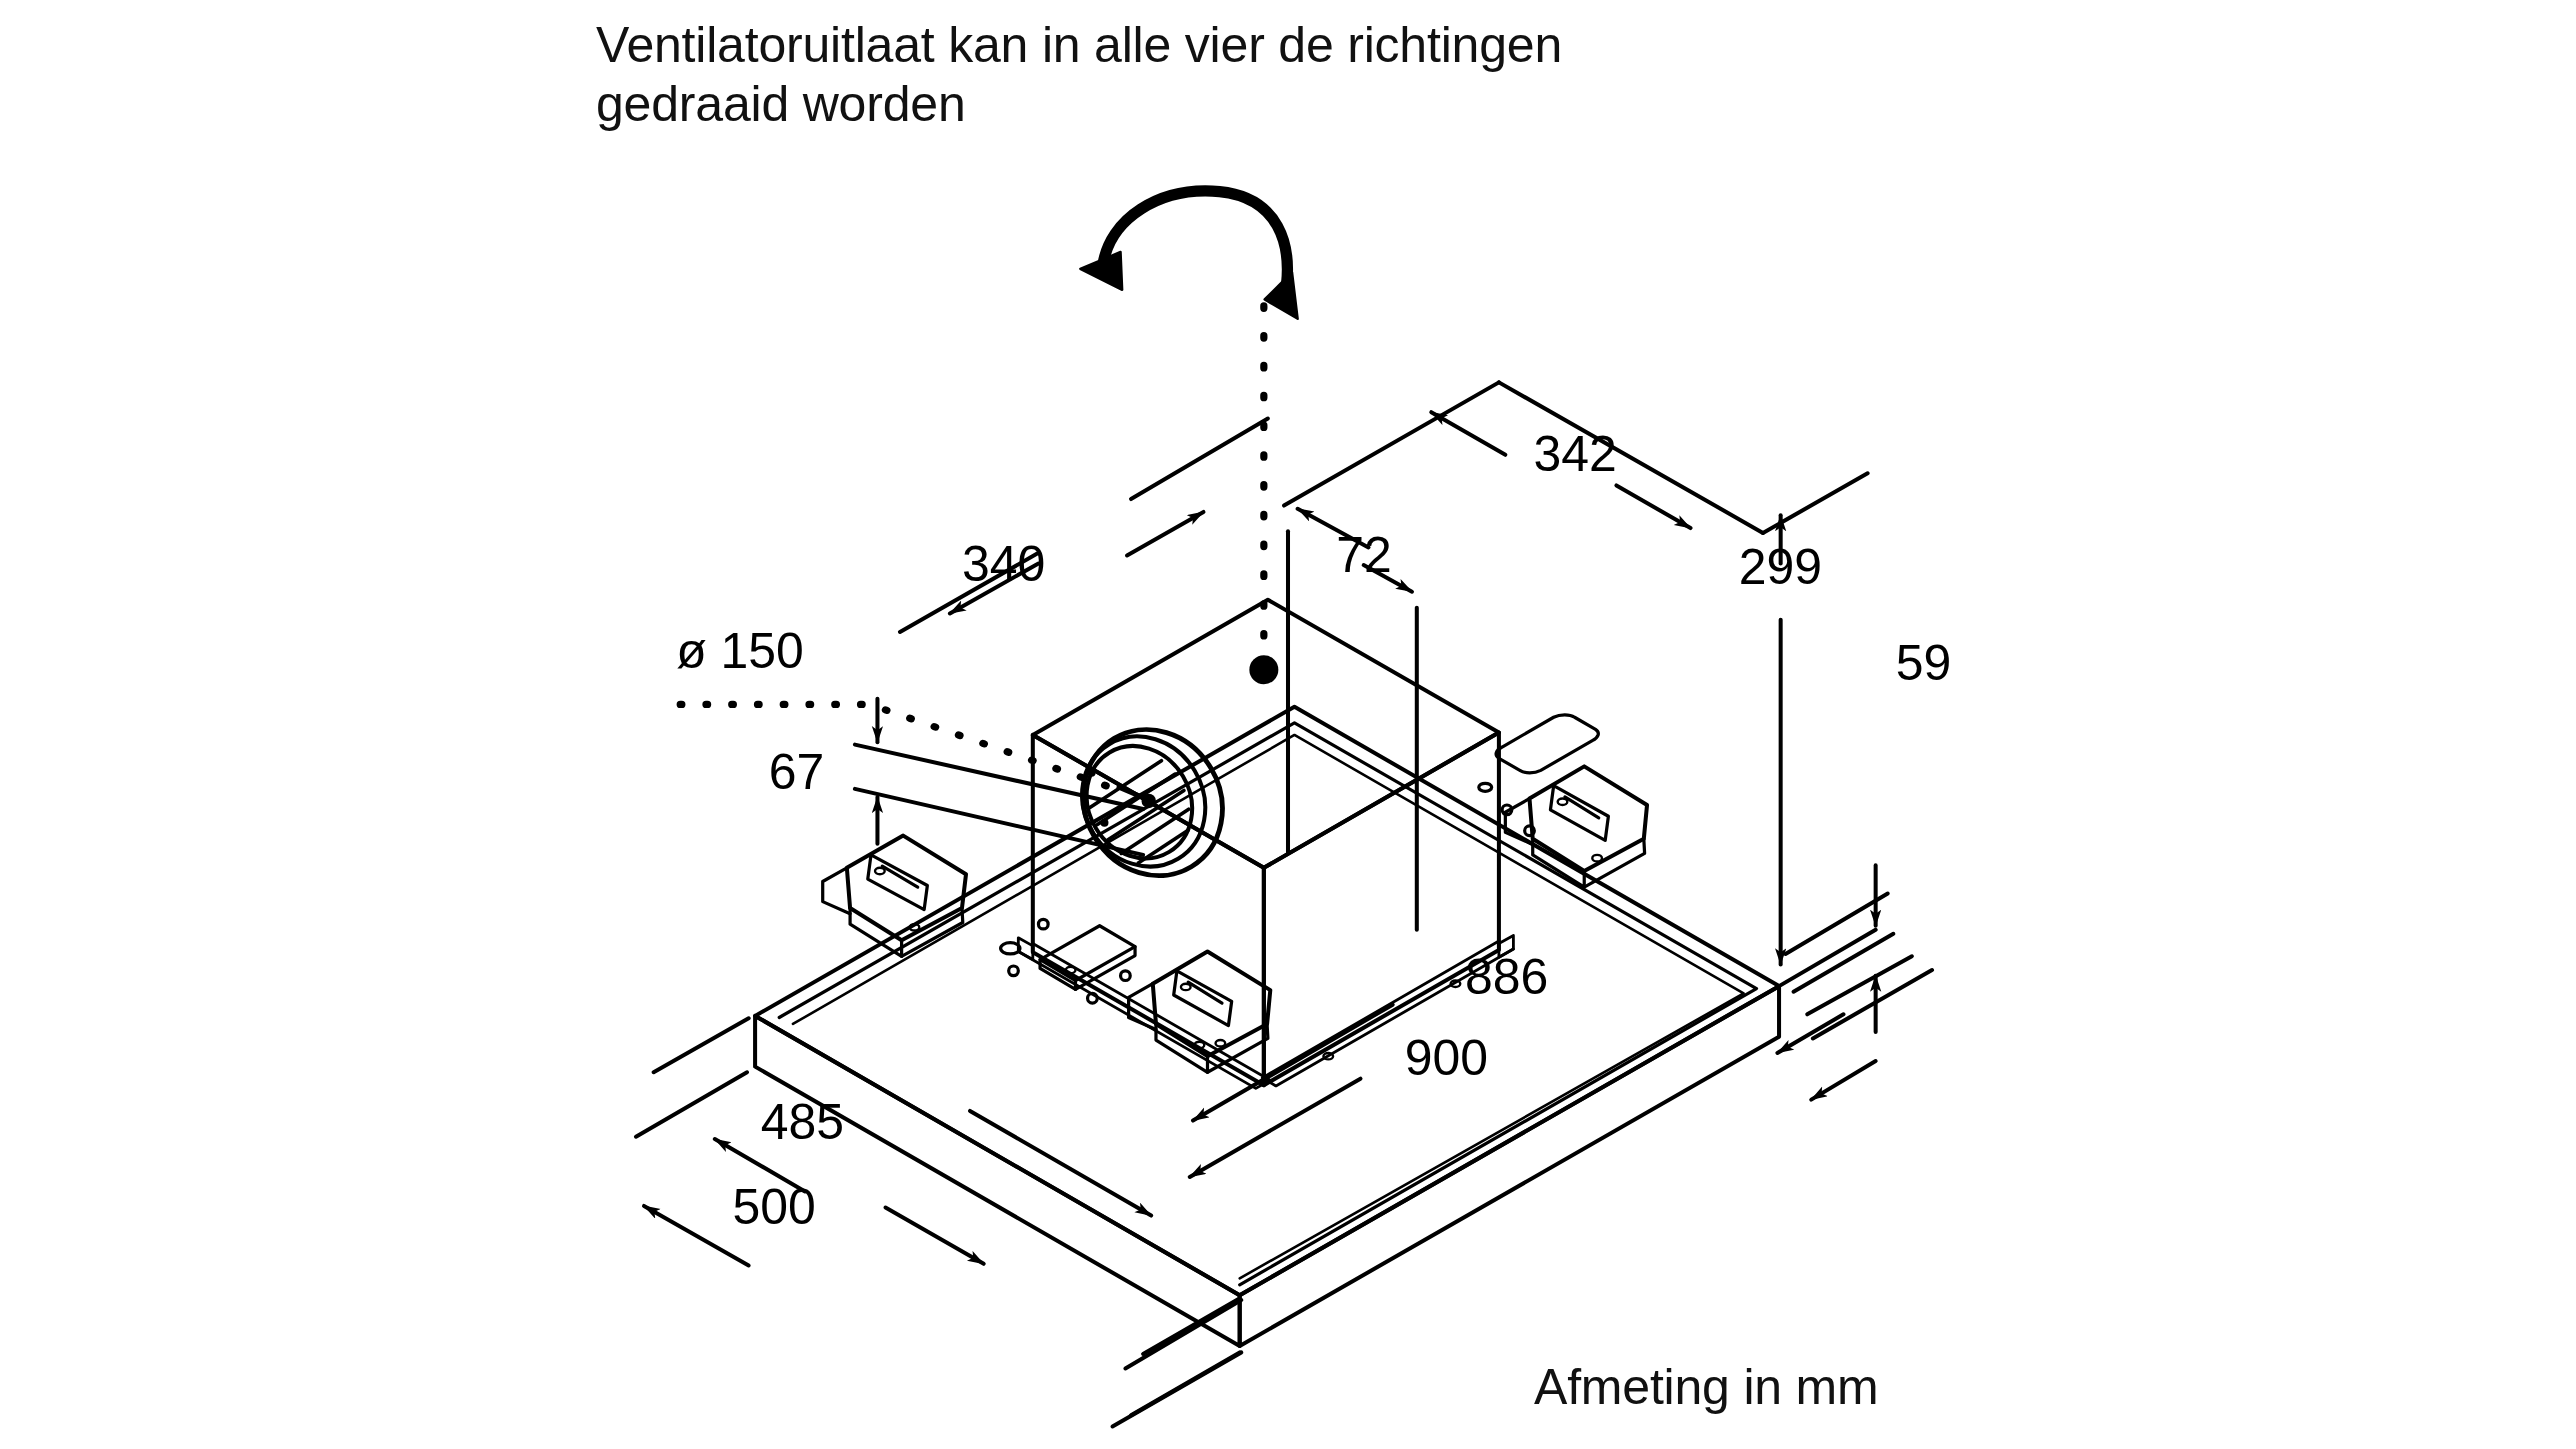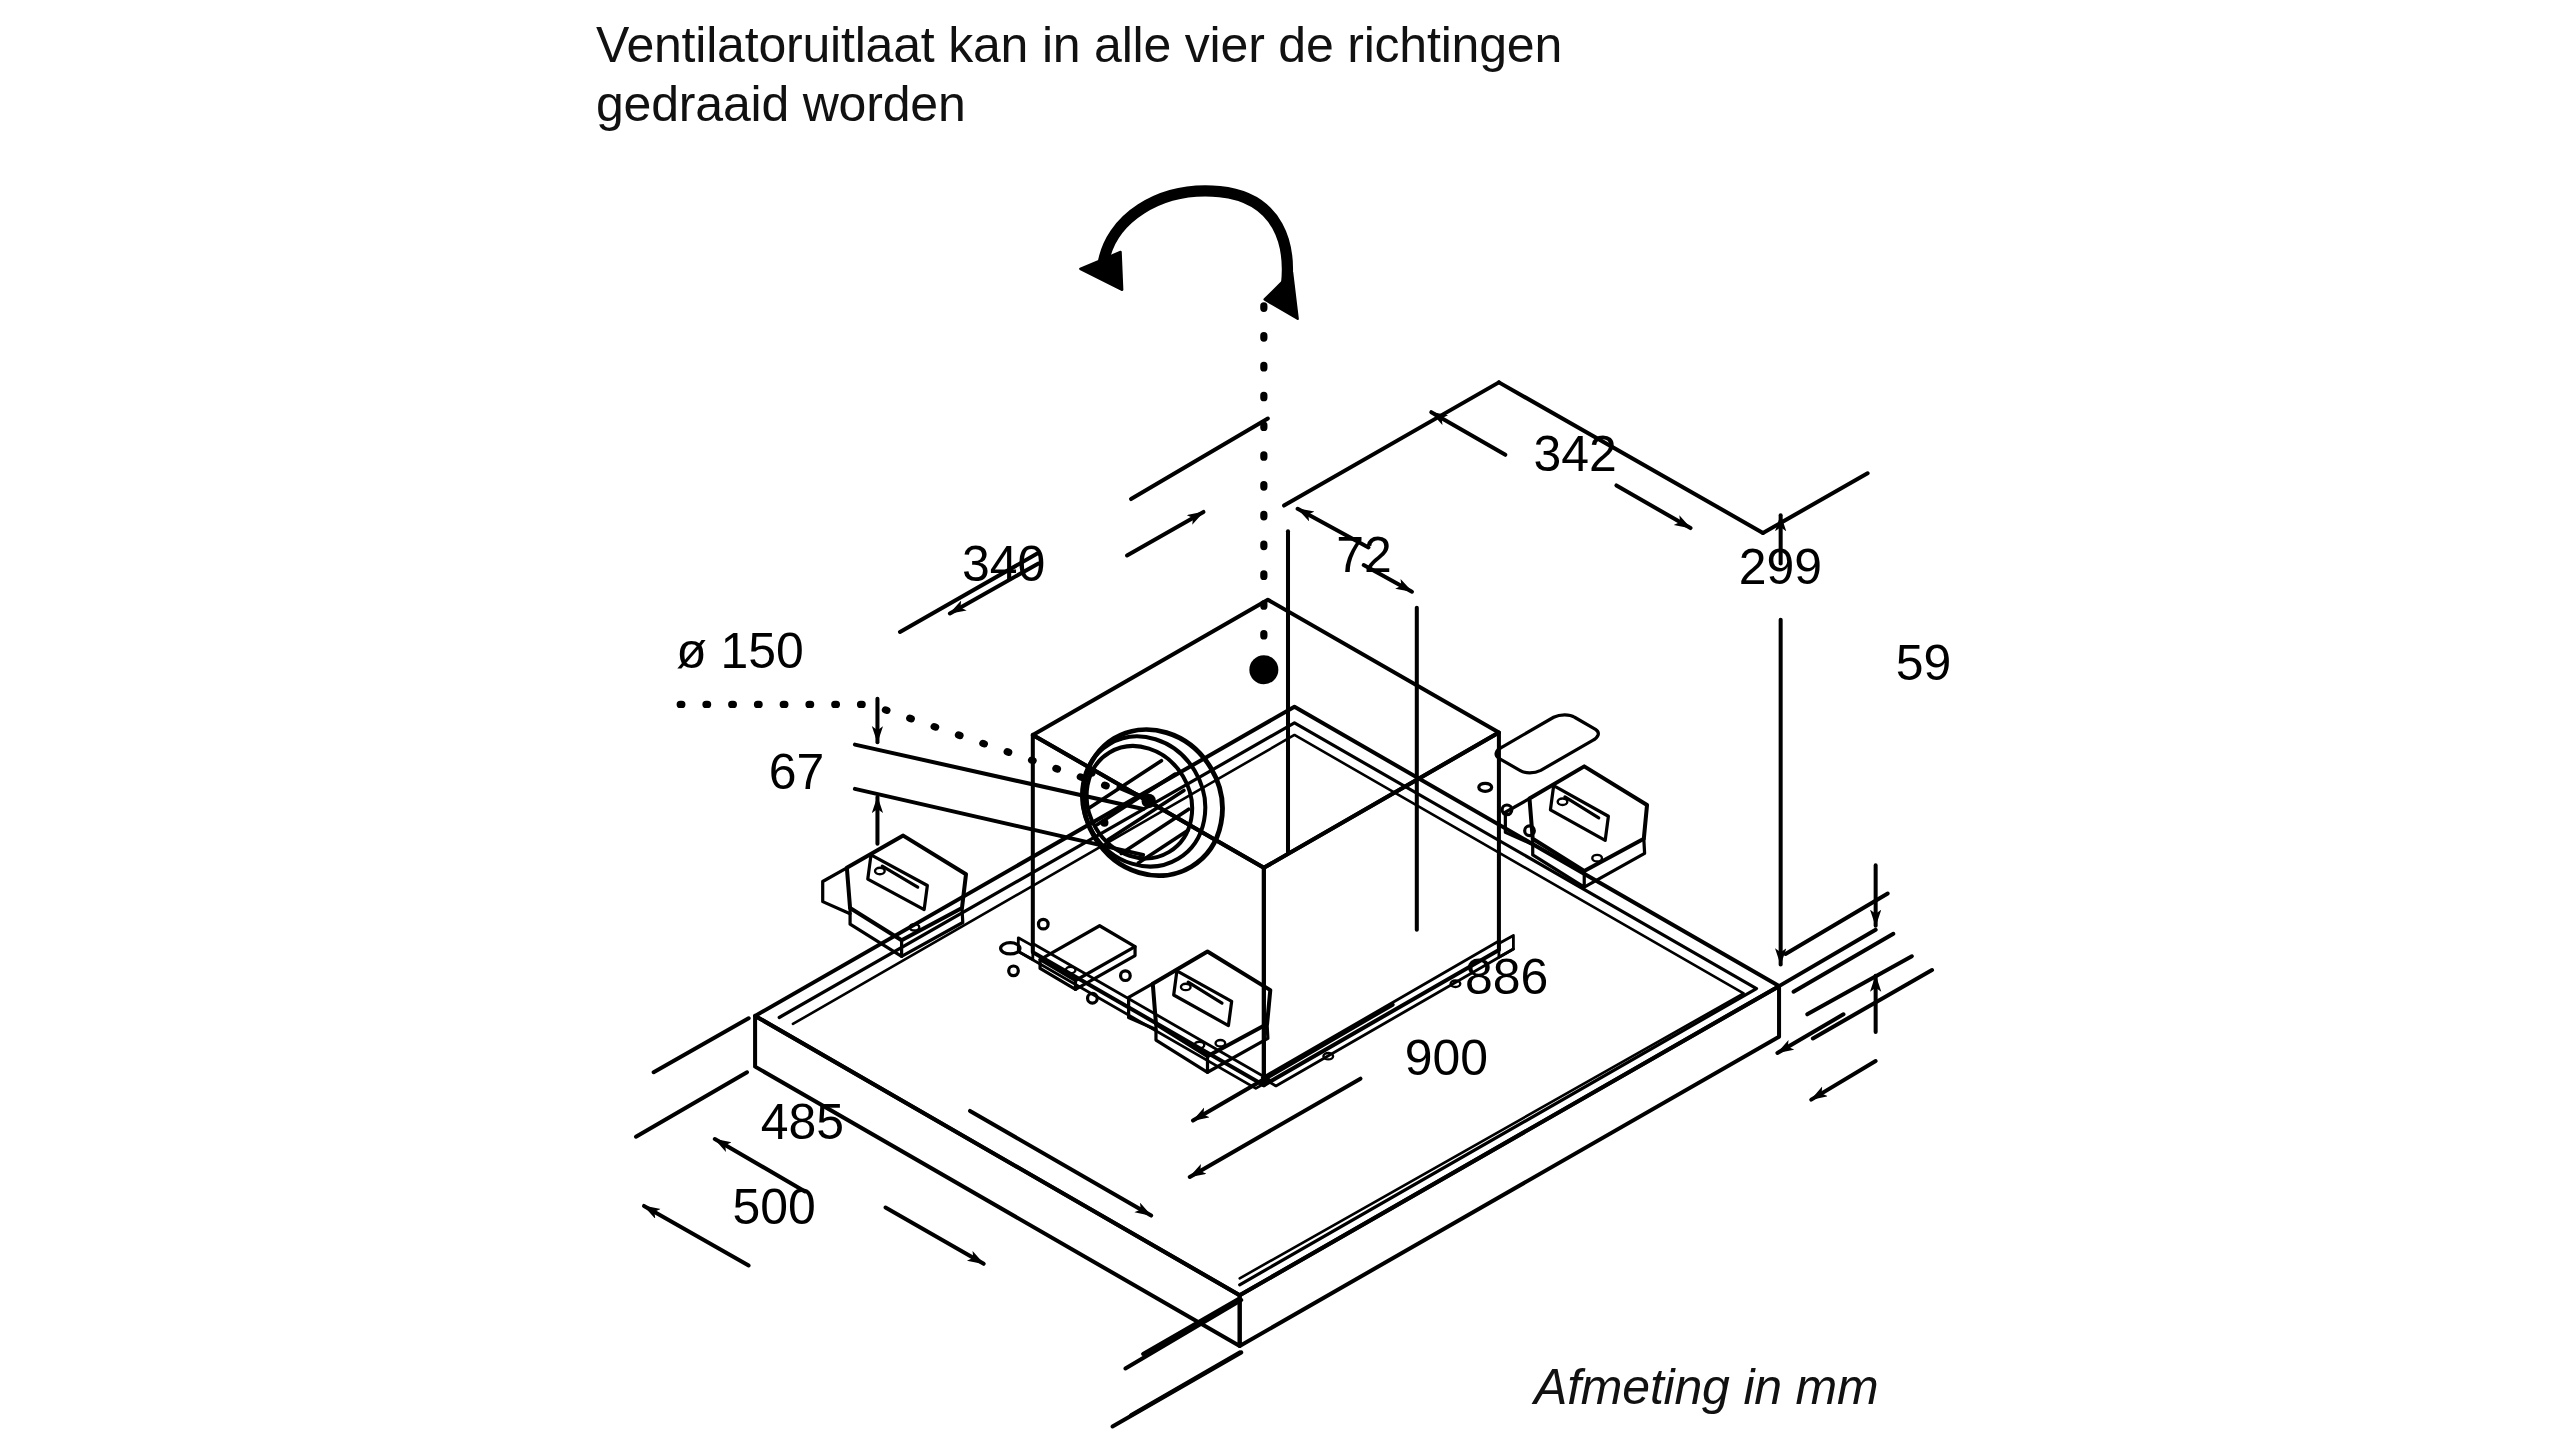--- a/index.html
+++ b/index.html
@@ -36,21 +36,20 @@
   }
   .footer-caption {
     position: absolute;
     left: 1534px;
     top: 1360px;
     font-size: 50px;
     line-height: 1.1;
     font-weight: 400;
     color: #111111;
     letter-spacing: -0.2px;
-    font-style: italic;
   }
   svg#drawing {
     position: absolute;
     left: 0; top: 0;
     width: 2576px;
     height: 1449px;
     display: block;
   }
   .dimtext {
     font-family: "Liberation Sans", sans-serif;

